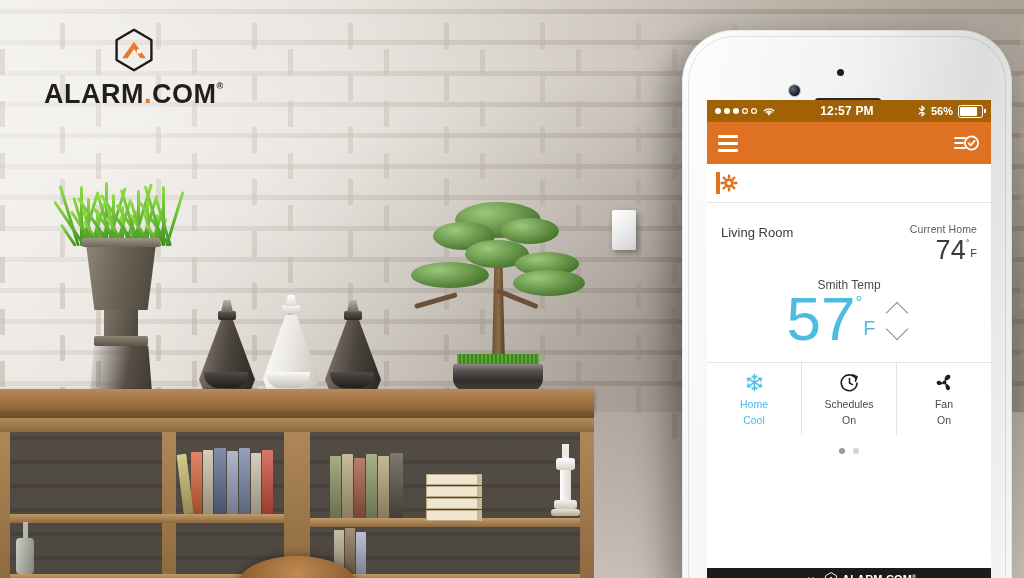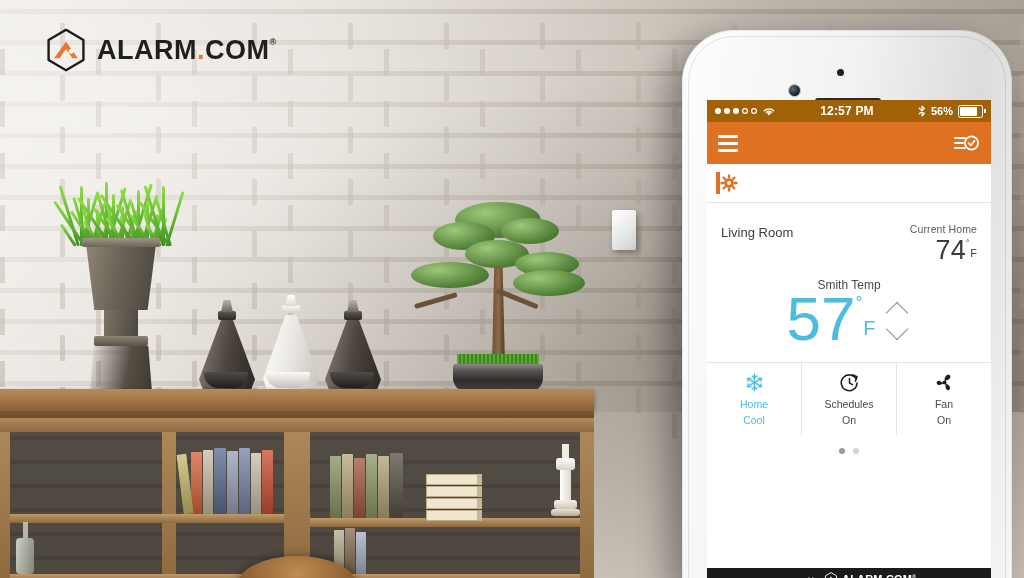--- a/index.html
+++ b/index.html
@@ -80,21 +80,21 @@
     background:linear-gradient(140deg,#ffffff,#e7e7e7 60%,#cfcfcf);
     border-radius:2px;box-shadow:2px 3px 6px rgba(0,0,0,.35);
   }
   .round-table{
     position:absolute;left:237px;top:556px;width:120px;height:60px;border-radius:50%;
     background:radial-gradient(ellipse at 50% 30%,#c08b53,#8a5c2d 70%,#6b4620);
     box-shadow:0 0 10px rgba(0,0,0,.4);
   }
 
   
-  .logo{position:absolute;left:44px;top:28px;display:flex;align-items:center;gap:9px;}
+  .logo{position:absolute;left:44px;top:28px;display:flex;align-items:center;gap:9px;flex-direction:column;}
   .logo-hex{width:44px;height:44px;position:relative;}
   .logo-word{font-weight:bold;font-size:27px;letter-spacing:.5px;color:#211f1e;line-height:1;
     display:flex;align-items:flex-start;}
   .logo-word .dot{color:#e8792b;}
   .logo-reg{font-size:9px;font-weight:bold;margin-top:1px;color:#211f1e;}
 
   
   .phone{
     position:absolute;left:682px;top:30px;width:330px;height:560px;
     border-radius:52px 52px 0 0;

